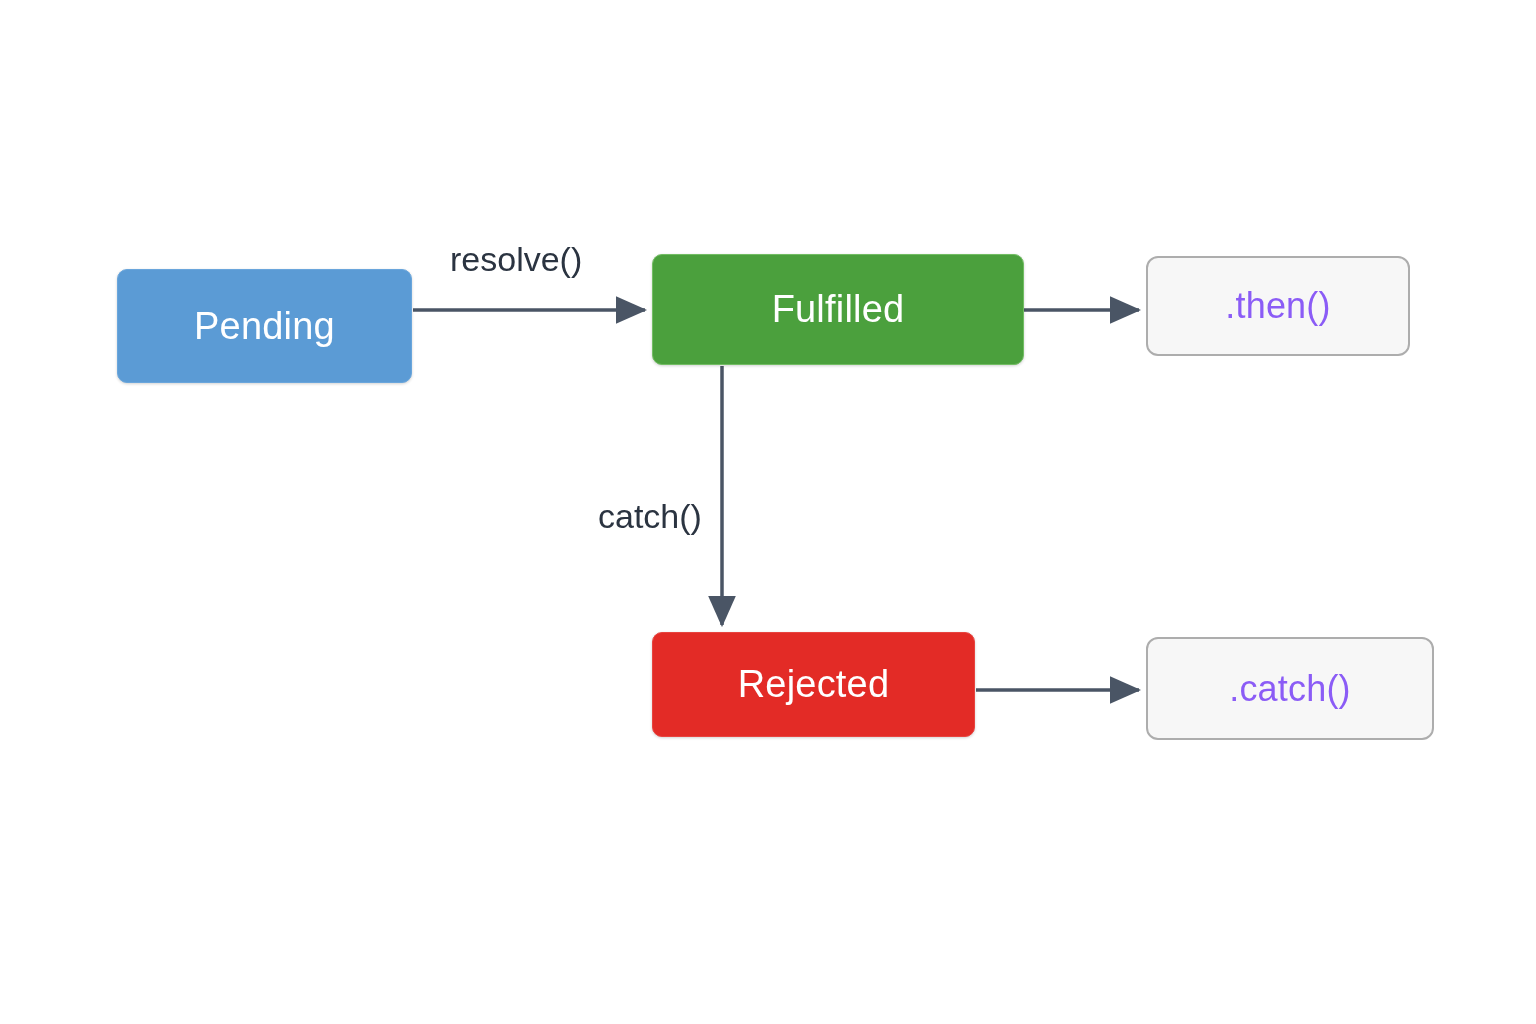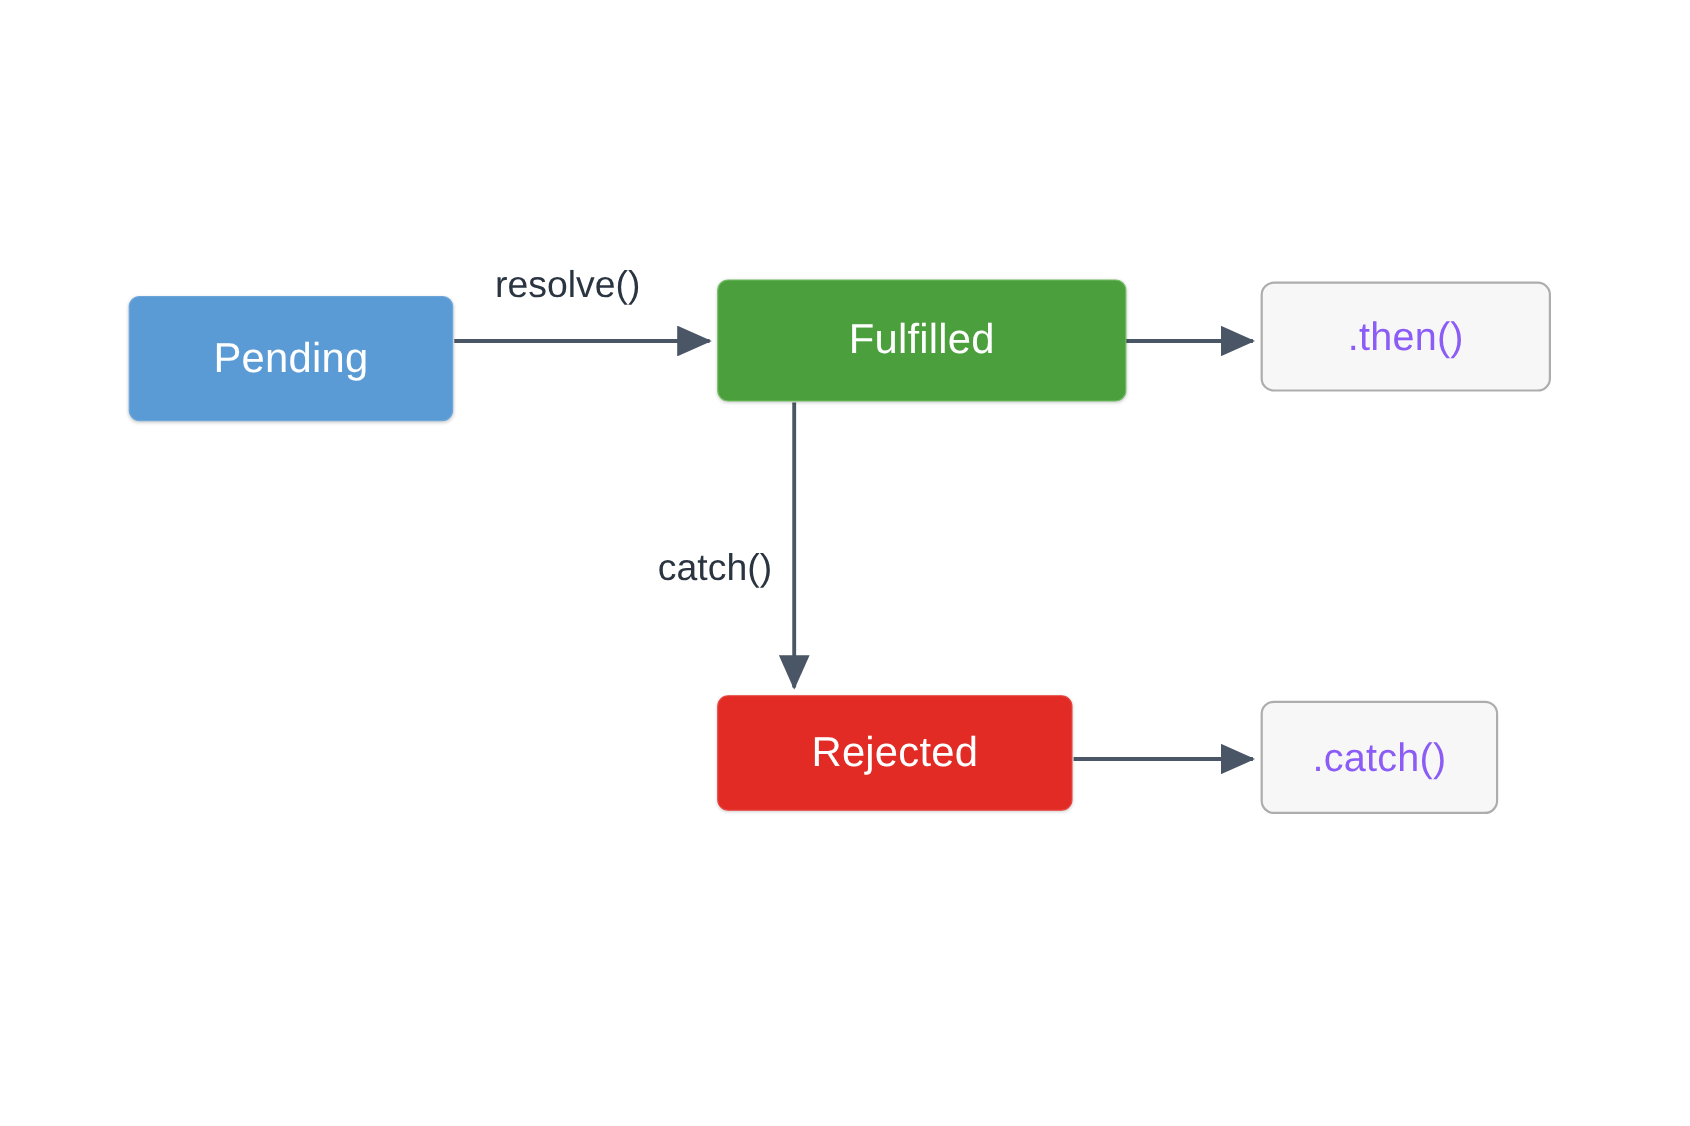--- a/index.html
+++ b/index.html
@@ -61,21 +61,21 @@
     color: #8b5cf6;
     font-size: 36px;
     border-radius: 12px;
   }
   #node-then {
     left: 1146px; top: 256px;
     width: 264px; height: 100px;
   }
   #node-catch {
     left: 1146px; top: 637px;
-    width: 216px; height: 103px;
+    width: 288px; height: 103px;
   }
 
   
   .edge-label {
     position: absolute;
     color: #2b3441;
     font-size: 34px;
     font-family: "Liberation Sans", sans-serif;
     white-space: nowrap;
   }

